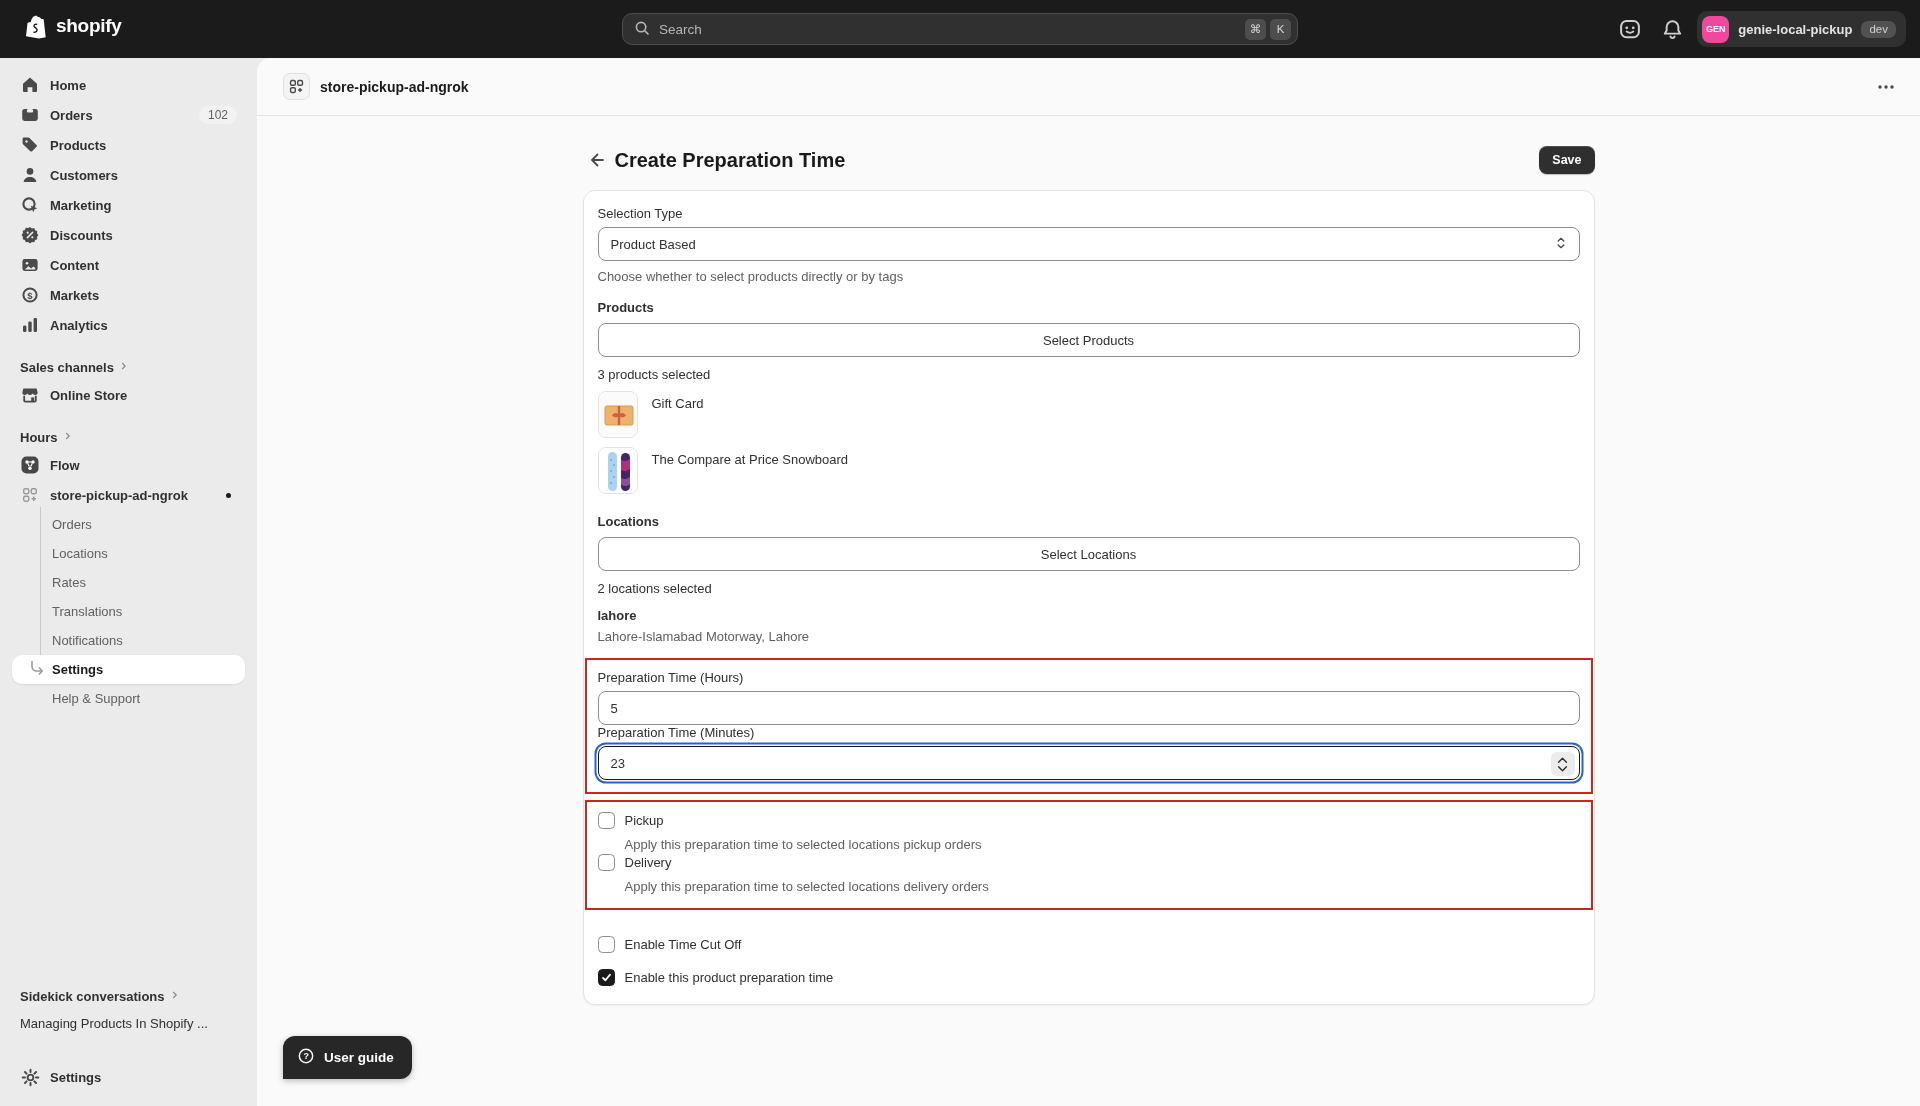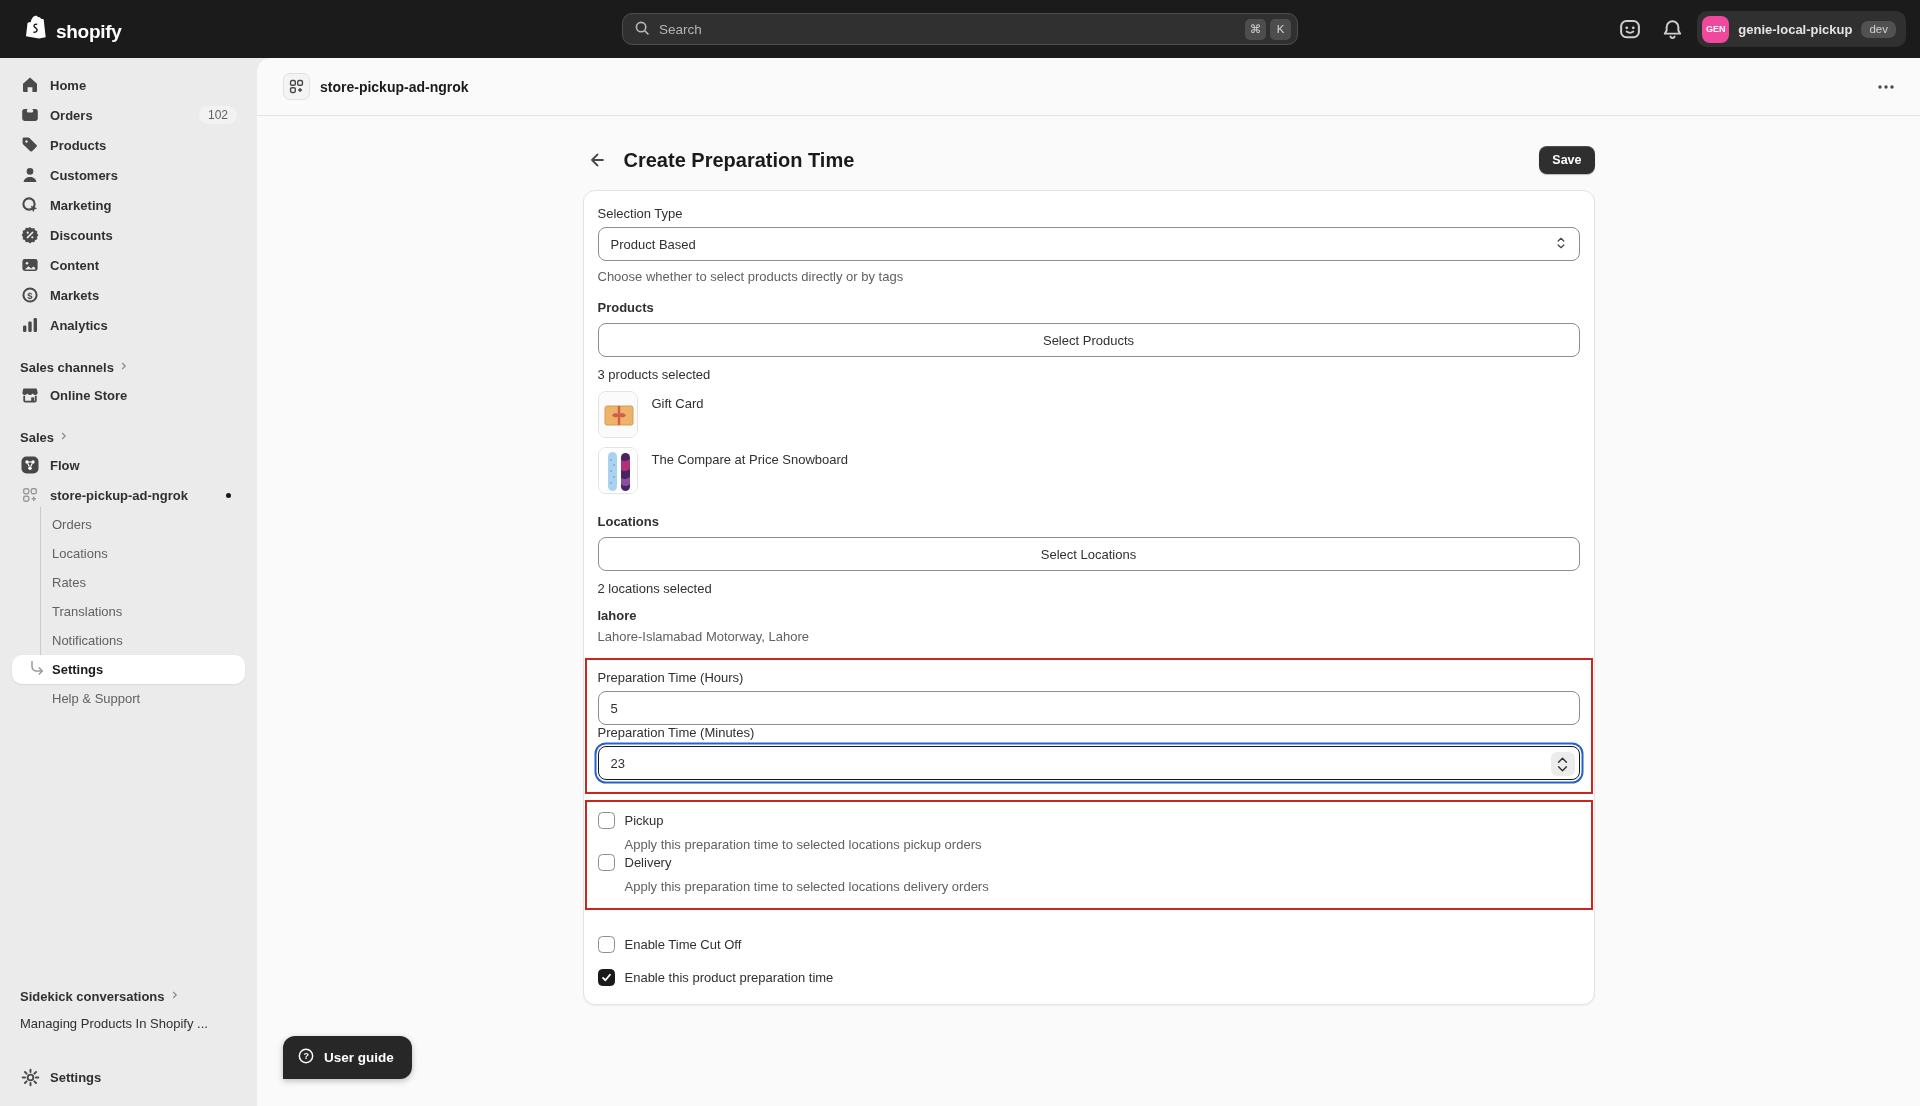--- a/index.html
+++ b/index.html
@@ -1,21 +1,21 @@
 <!DOCTYPE html>
 <html><head>
 <meta charset="utf-8">
 <style>
   * { margin:0; padding:0; box-sizing:border-box; }
   html,body { width:1920px; height:1106px; overflow:hidden; background:#ebebeb;
     font-family:"Liberation Sans", sans-serif; font-size:13px; color:#303030; }
 
   
   .topbar { position:relative; height:58px; background:#1b1b1b; display:flex; align-items:center; }
-  .logo { display:flex; align-items:flex-end; gap:7px; padding-left:26px; }
+  .logo { display:flex; align-items:flex-start; gap:7px; padding-left:26px; }
   .logo-word { color:#fff; font-size:19px; font-weight:700; letter-spacing:-.3px; }
   .searchbar { position:absolute; left:50%; top:13px; transform:translateX(-50%);
     width:676px; height:32px; background:#303030; border:1px solid #4d4d4d; border-radius:10px;
     display:flex; align-items:center; padding:0 6px 0 10px; }
   .searchbar .ph { color:#b5b5b5; font-size:13.5px; margin-left:8px; flex:1; }
   .kbd { background:#4d4d4d; color:#d6d6d6; border-radius:5px; font-size:11.5px;
     min-width:21px; height:21px; display:inline-flex; align-items:center; justify-content:center;
     margin-left:4px; padding:0 4px; }
   .top-right { position:absolute; right:14px; top:0; height:58px; display:flex; align-items:center; gap:8px; }
   .icon-btn { width:34px; height:34px; display:flex; align-items:center; justify-content:center;
@@ -59,21 +59,21 @@
   .app-header { height:58px; display:flex; align-items:center; padding:0 24px 0 26px;
     border-bottom:1px solid #e3e3e3; }
   .app-tile { width:27px; height:27px; border:1px solid #e0e0e0; background:#f4f4f4; border-radius:7px;
     display:flex; align-items:center; justify-content:center; margin-right:10px; }
   .app-title { font-size:14px; font-weight:650; color:#1a1a1a; }
   .dots { margin-left:auto; cursor:pointer; display:flex; align-items:center; height:28px; }
 
   .page-head { width:1012px; margin:30px auto 0; display:flex; align-items:center; }
   .back-btn { width:28px; height:28px; display:flex; align-items:center; justify-content:center;
     cursor:pointer; border-radius:8px; }
-  .page-title { font-size:20px; font-weight:700; color:#1a1a1a; margin-left:13px; }
+  .page-title { font-size:20px; font-weight:700; color:#1a1a1a; margin-left:4px; }
   .save-btn { margin-left:auto; background:#2f2f2f; color:#fff; font-size:12.5px; font-weight:600;
     border:none; border-radius:8px; padding:7px 13px; cursor:pointer;
     box-shadow:inset 0 1px 0 rgba(255,255,255,.15), 0 1px 1px rgba(0,0,0,.25); }
 
   .card { width:1012px; margin:16px auto 0; background:#fff; border:1px solid #e3e3e3;
     border-radius:12px; box-shadow:0 1px 2px rgba(0,0,0,.05); padding:15px 14px 18px; }
 
   .f-label { font-size:13px; color:#303030; margin-bottom:6px; }
   .sec-label { font-size:13px; font-weight:700; color:#303030; margin:16px 0 8px; }
   .select-box { height:34px; border:1px solid #898f94; border-radius:8px; background:#fff;
@@ -264,21 +264,21 @@
           <svg width="20" height="20" viewBox="0 0 20 20">
             <path d="M3.4 3.4h13.2l1 3.8a2.5 2.5 0 0 1-2.5 2.7 2.6 2.6 0 0 1-2.4-1.4 2.7 2.7 0 0 1-2.7 1.4 2.7 2.7 0 0 1-2.7-1.4A2.6 2.6 0 0 1 4.9 9.9a2.5 2.5 0 0 1-2.5-2.7Z" fill="#4a4a4a"></path>
             <path d="M4.2 10.8v4.8a1 1 0 0 0 1 1h9.6a1 1 0 0 0 1-1v-4.8" fill="none" stroke="#4a4a4a" stroke-width="1.8"></path>
             <rect x="11.2" y="12.4" width="3" height="4.2" fill="#4a4a4a"></rect>
           </svg>
         </span>
       <span class="lbl">Online Store</span>
     </div>
 
     <div class="nav-header">
-      <span>Sales</span>
+      <span>Hours</span>
       <span><svg width="12" height="12" viewBox="0 0 20 20">
             <path d="m7 5 5 5-5 5" fill="none" stroke="#8a8a8a" stroke-width="2"></path>
           </svg></span>
     </div>
     <div class="nav-item">
       <span class="ic">
           <svg width="20" height="20" viewBox="0 0 20 20">
             <rect x="1.5" y="1.5" width="17" height="17" rx="5" fill="#474747"></rect>
             <circle cx="7" cy="7" r="1.7" fill="#fff"></circle>
             <circle cx="13" cy="7" r="1.7" fill="#fff"></circle>

